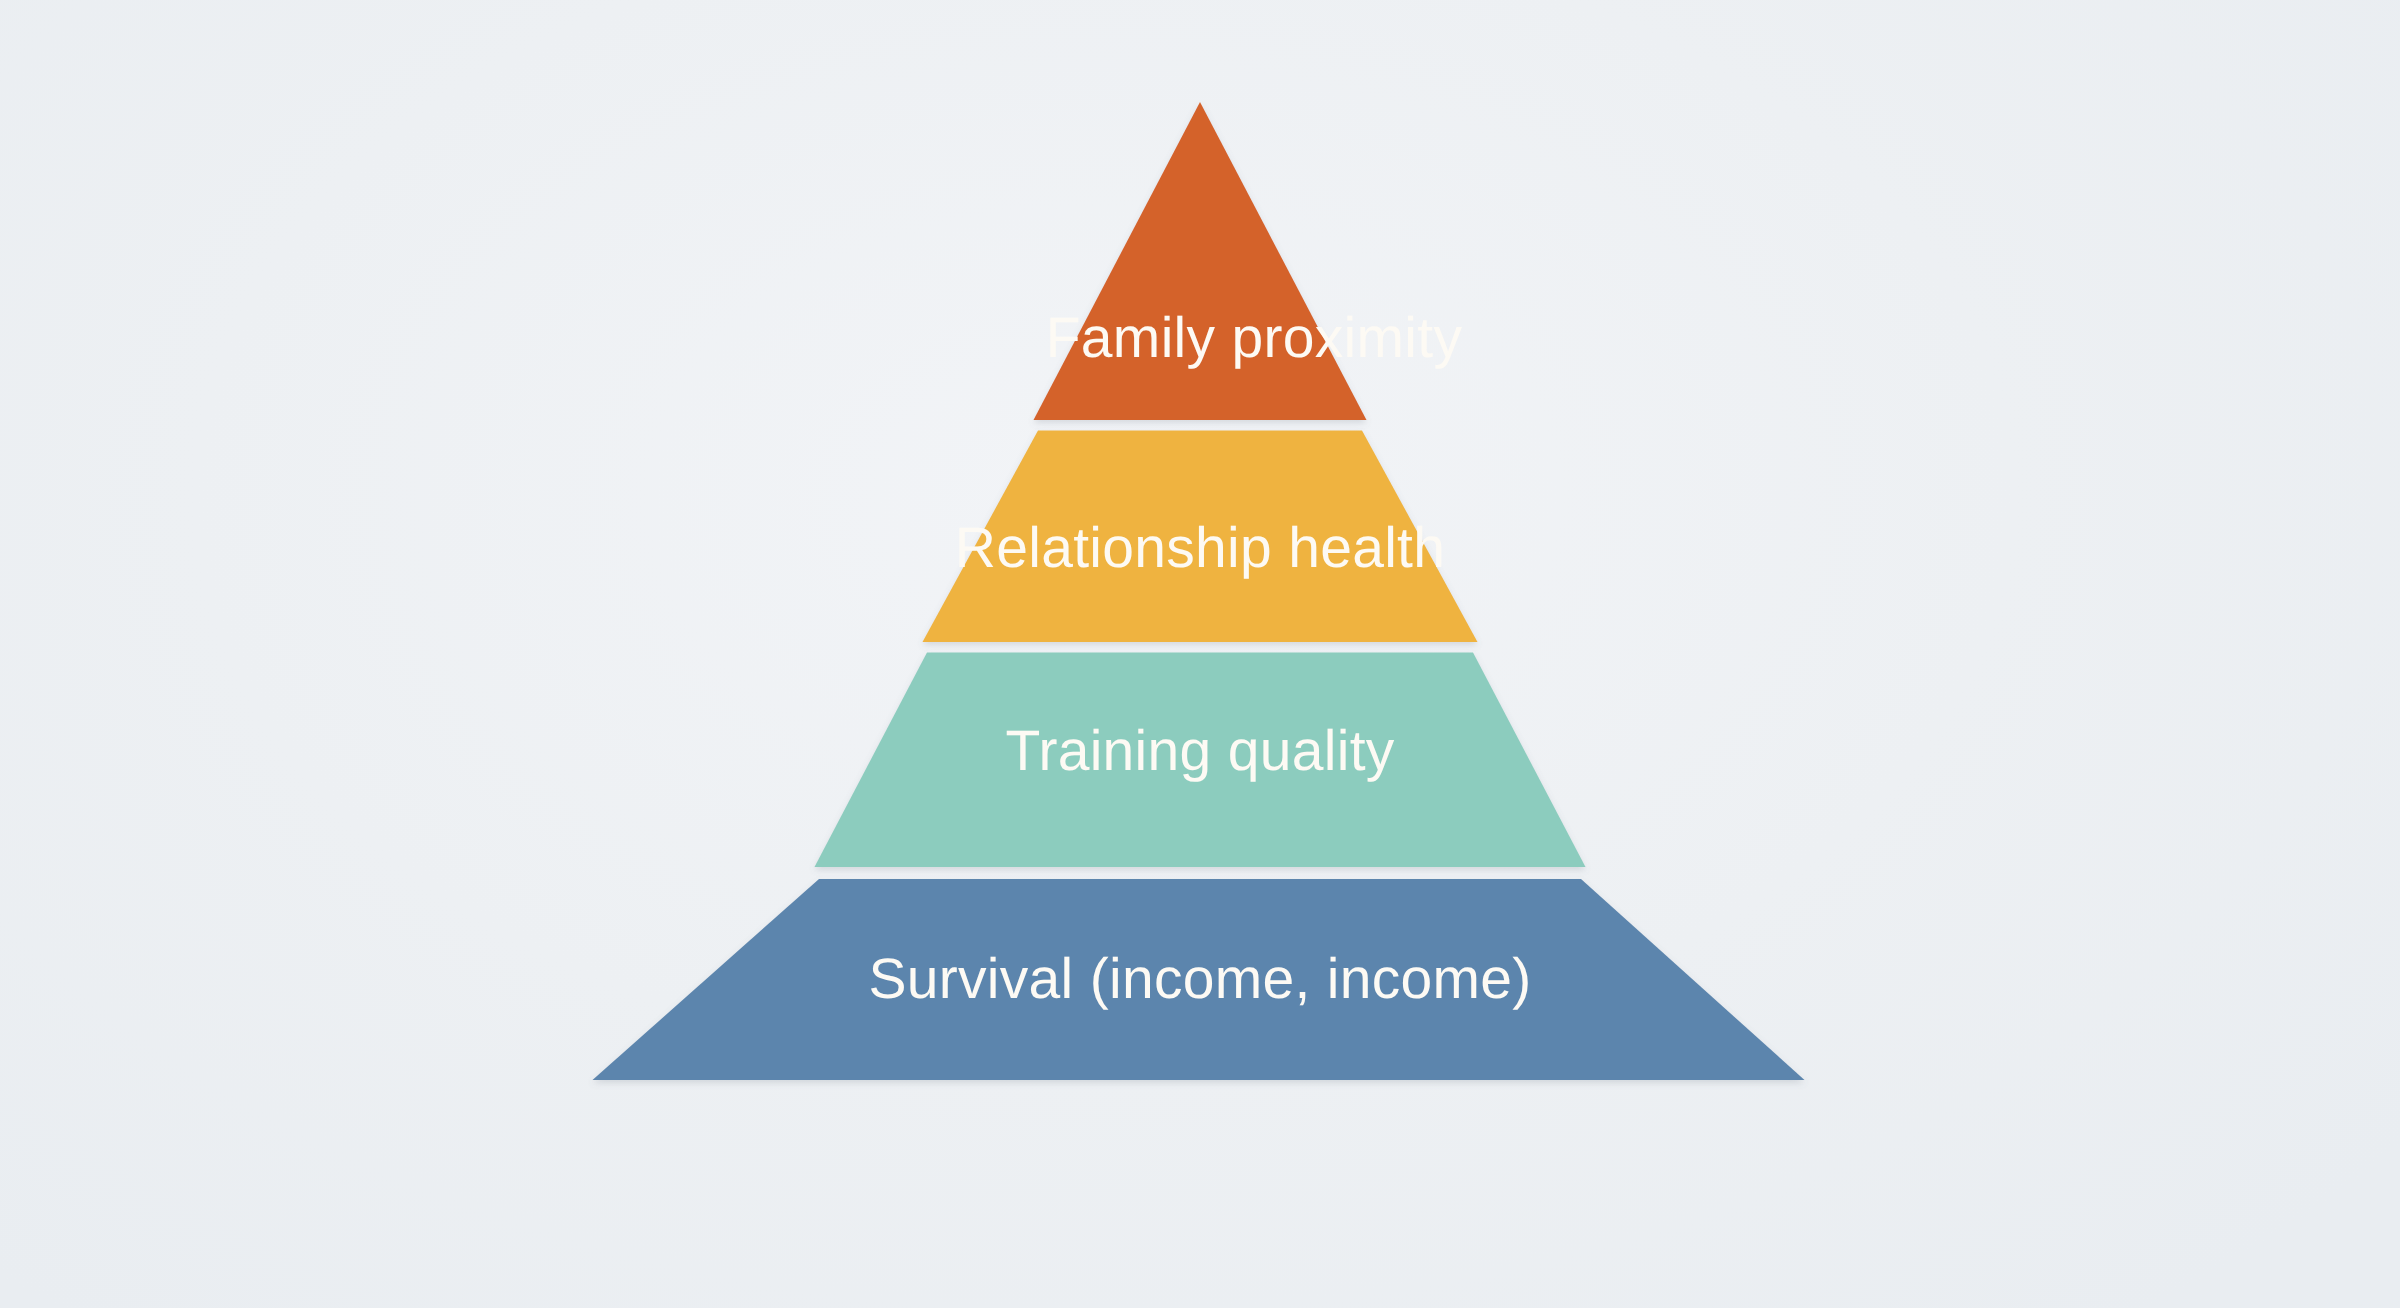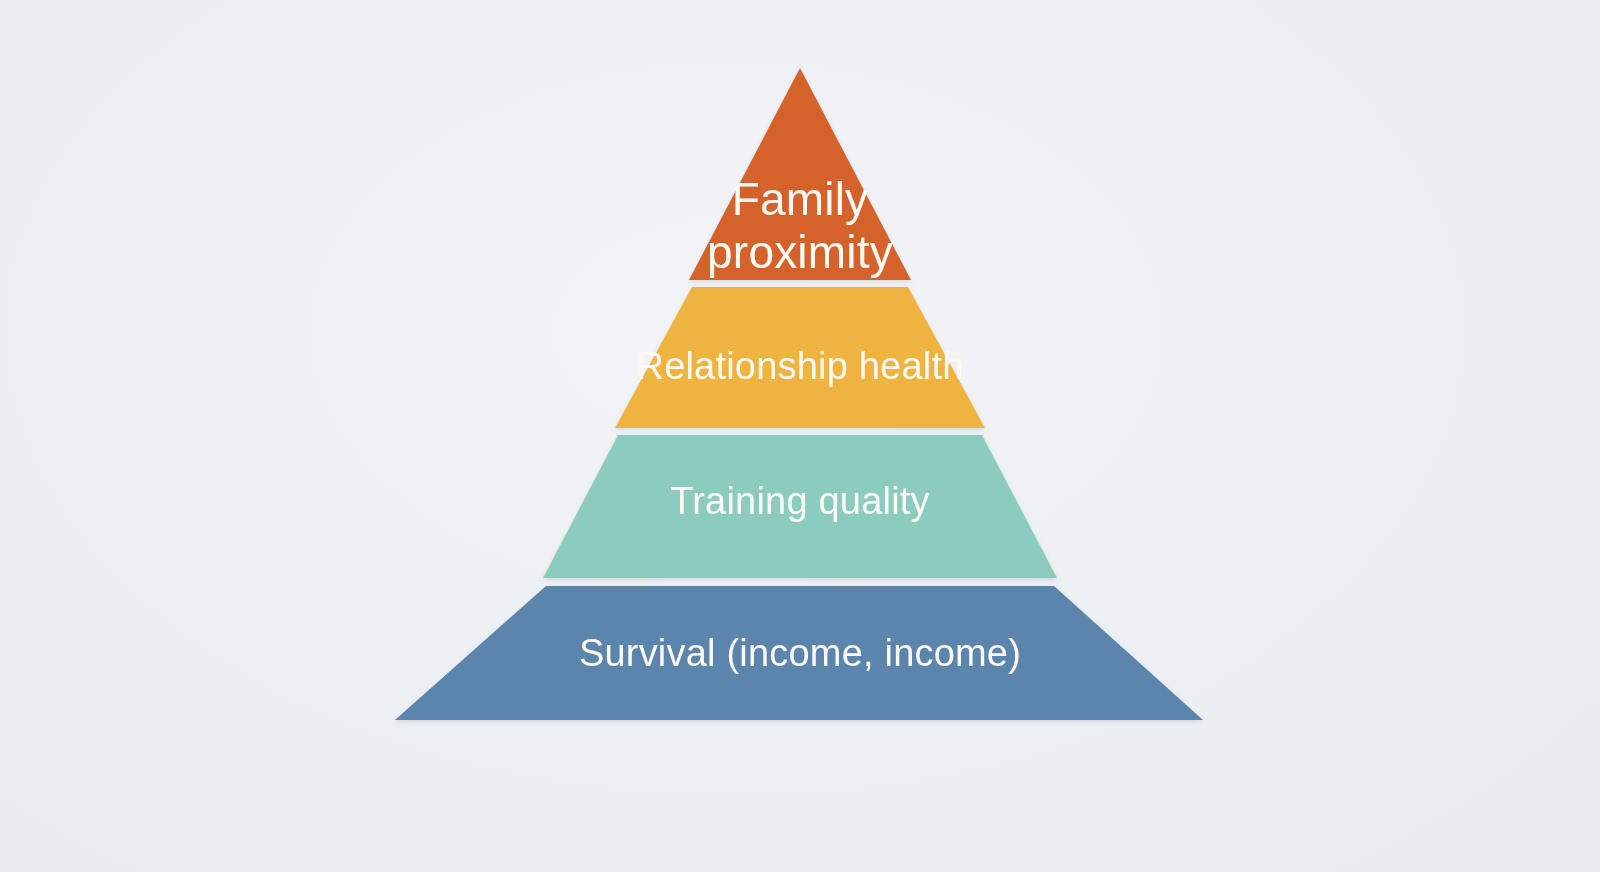--- a/index.html
+++ b/index.html
@@ -55,25 +55,25 @@
     -webkit-font-smoothing: antialiased;
   }
 
   .tier-label span {
     display: block;
     width: 100%;
   }
 
   
   #tier-label-0 {
-    left: 660px;
+    left: 696px;
     top: 172px;
     width: 280px;
     height: 108px;
-    font-size: 46px;
+    font-size: 38px;
   }
 
   
   #tier-label-1 {
     left: 600px;
     top: 312px;
     width: 400px;
     height: 108px;
     font-size: 38px;
   }

